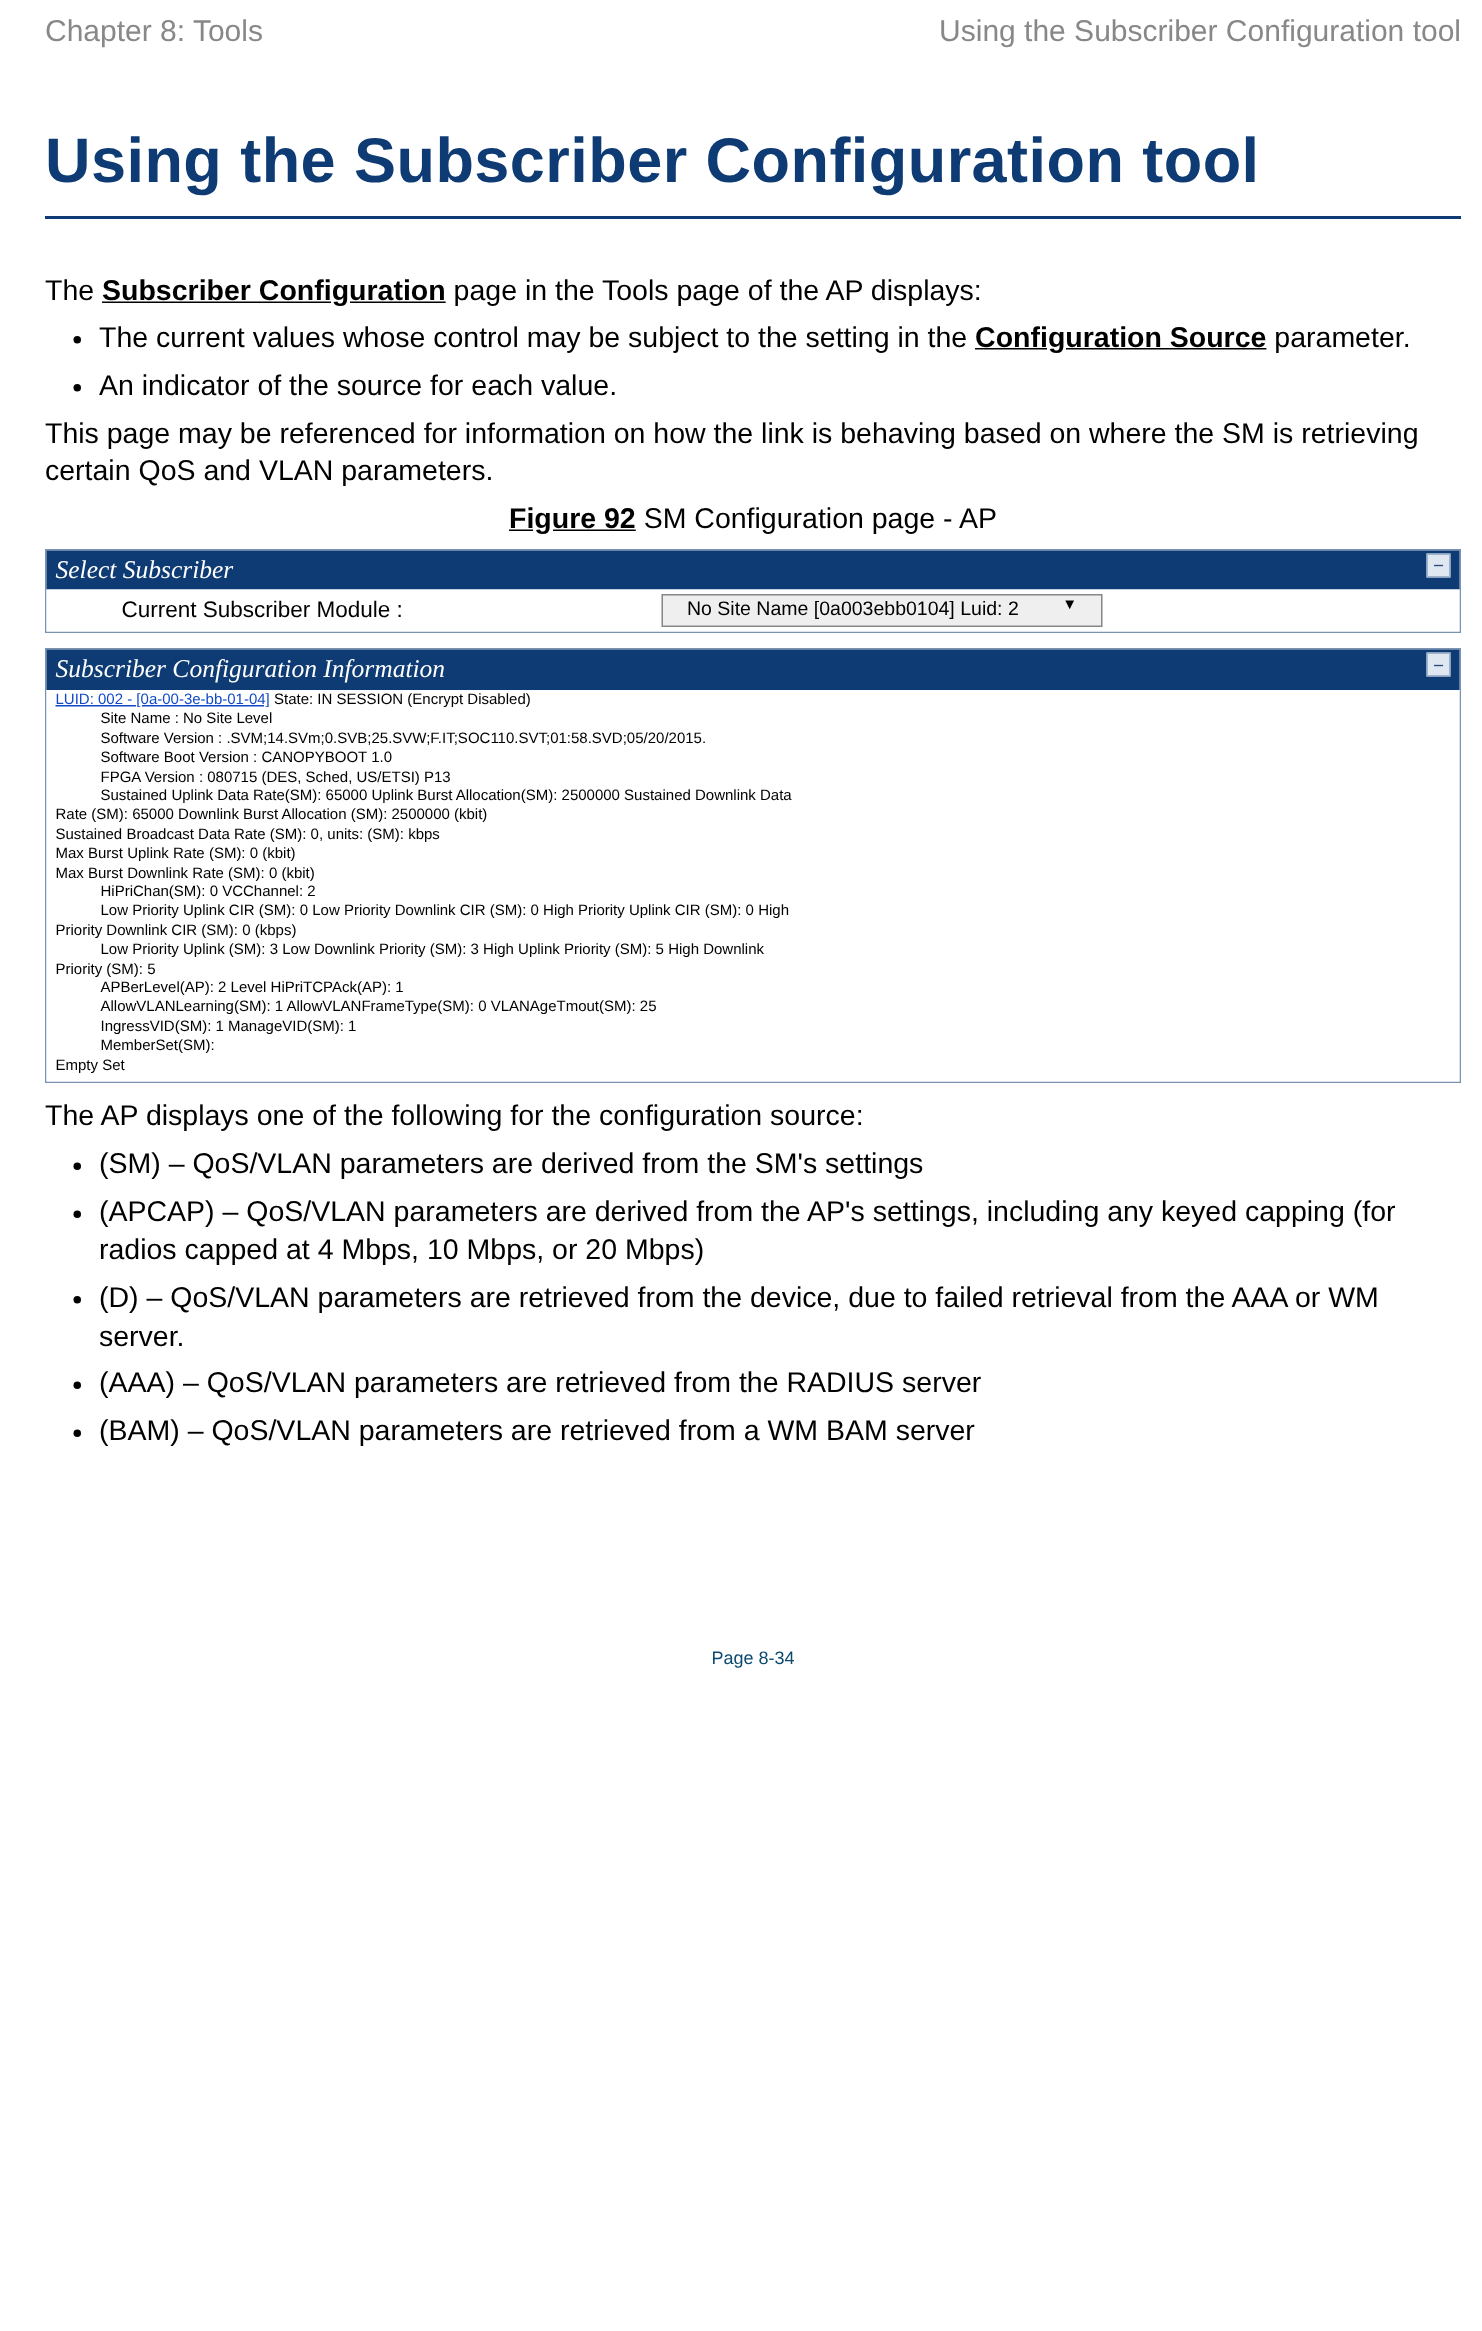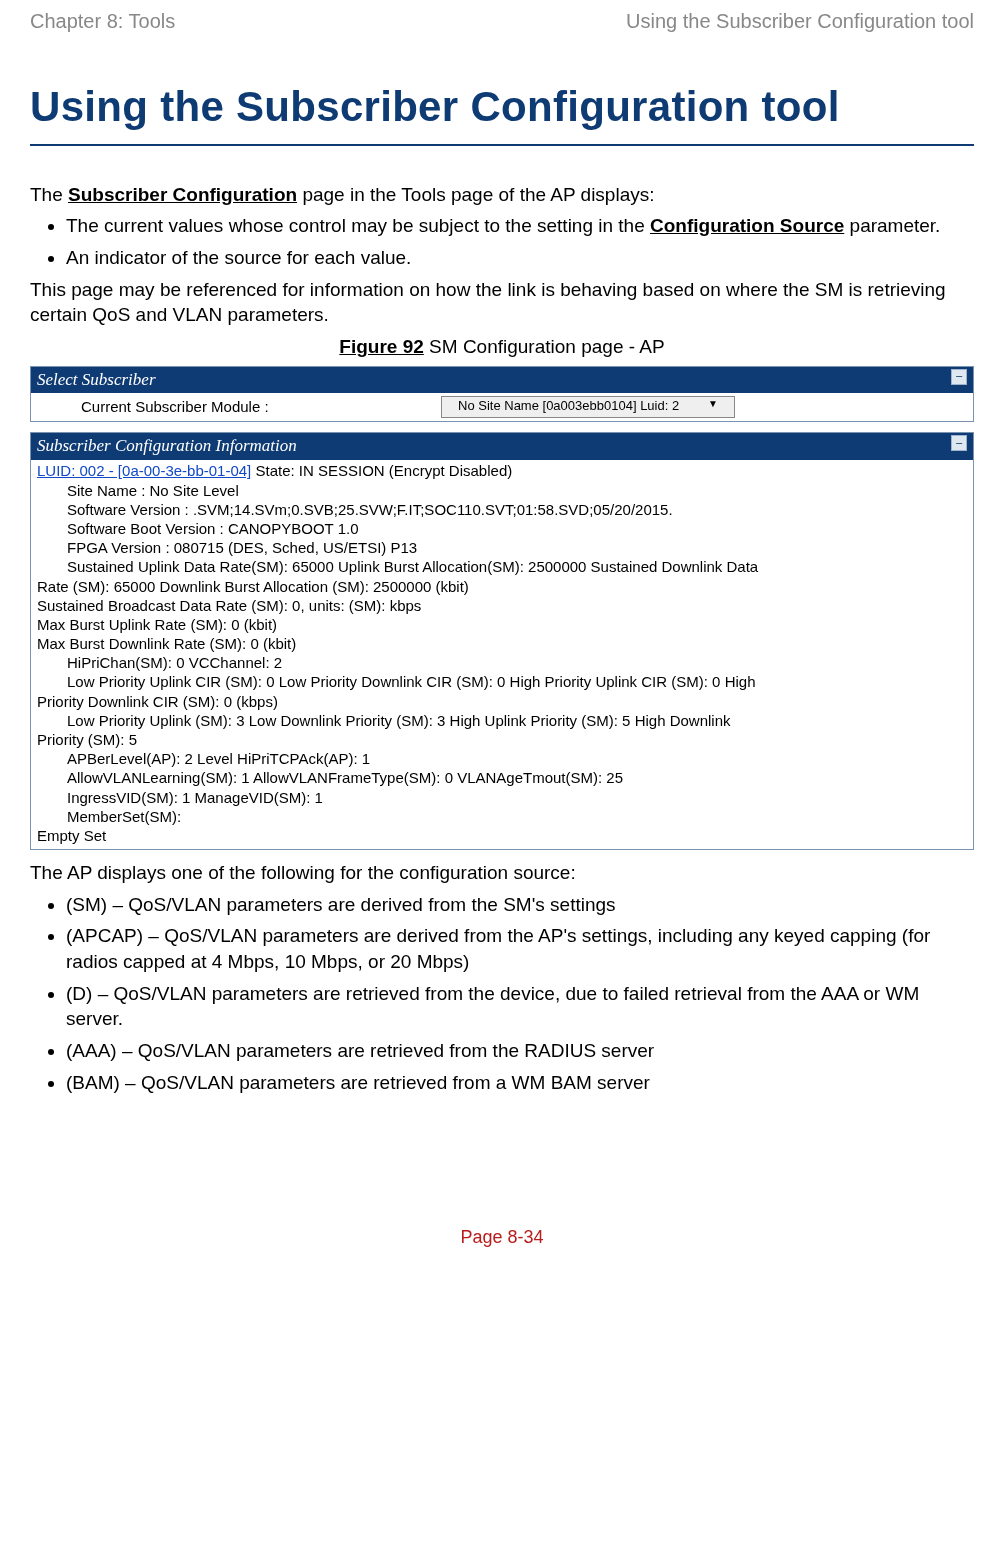--- a/index.html
+++ b/index.html
@@ -54,25 +54,25 @@
     border:1px solid #9fb3cc;
   }
   .panel-row { display:flex; align-items:center; padding:3px 6px; background:#fff; }
   .panel-row .lbl { flex: 0 0 360px; margin-left: 44px; }
   .select-fake {
     display:inline-flex; align-items:flex-start; justify-content:space-between;
     border:1px solid #888; background:#efefef; font-size:13px;
     padding:0 16px; height:20px; min-width: 260px;
   }
   .select-fake .caret { font-size:10px; margin-left:6px; }
-  .info-body { padding: 1px 6px 4px 6px; background:#fff; line-height: 1.28; font-size:15px; }
+  .info-body { padding: 1px 6px 4px 6px; background:#fff; line-height: 1.28; font-size:10px; }
   .luid-link { color:#1048c8; text-decoration: underline; }
   .indent1 { padding-left: 30px; display:block; }
 
-  .footer { text-align:center; color:#b91c1c; font-size:18px; margin-top:130px; }
+  .footer { text-align:center; color:#0c4a6e; font-size:12px; margin-top:130px; }
 </style>
 </head>
 <body>
 
 <div class="top-headers">
   <span>Chapter 8:  Tools</span>
   <span>Using the Subscriber Configuration tool</span>
 </div>
 
 <h1 class="page-title">Using the Subscriber Configuration tool</h1>

